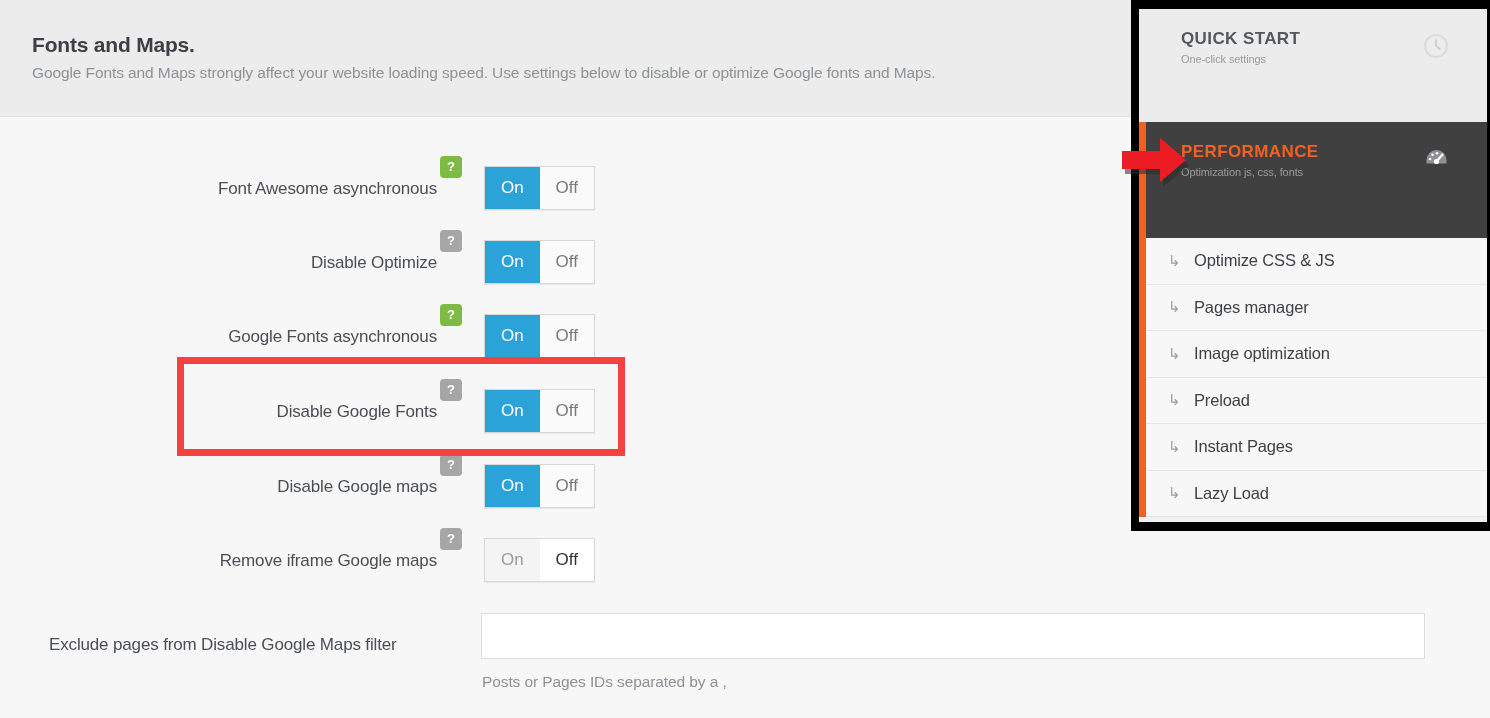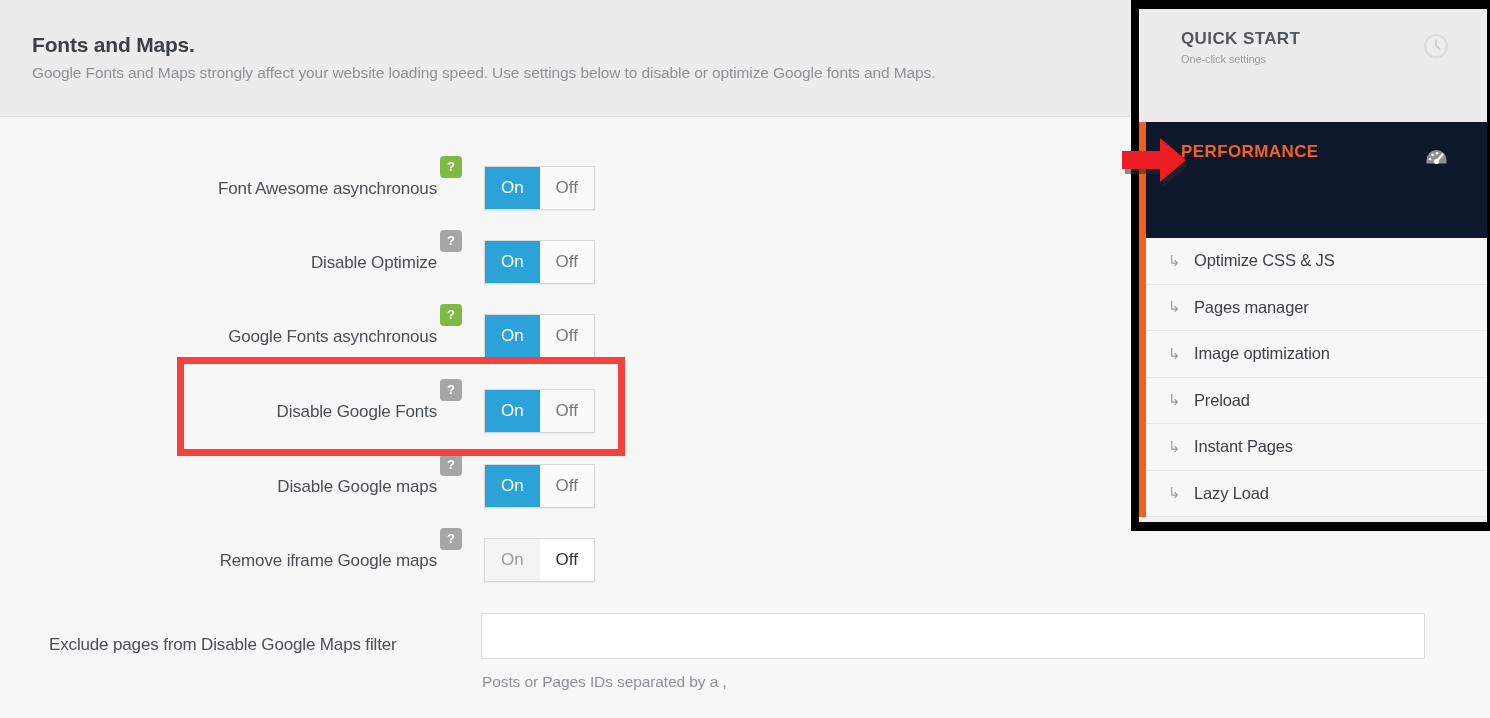--- a/index.html
+++ b/index.html
@@ -189,21 +189,21 @@
     right: 38px;
     top: 24px;
     width: 26px;
     height: 26px;
   }
 
   #nav-quickstart { background: #ececec; height: 113px; }
   #nav-quickstart .nav-main-title { color: #53585c; }
 
   #nav-performance {
-    background: #0f172a;
+    background: #404040;
     height: 116px;
     border-left: 7px solid #f4601f;
     position: relative;
   }
   #nav-performance .nav-main-title { color: #f4601f; margin-left: 35px; }
   #nav-performance .nav-main-sub   { margin-left: 35px; }
 
   .nav-sub-list { border-left: 7px solid #f4601f; background: #f5f5f5; }
   .nav-sub-item {
     height: 46.5px;
@@ -314,20 +314,21 @@
         <svg width="26" height="26" viewBox="0 0 26 26">
           <circle cx="13" cy="13" r="11" fill="none" stroke="#dcdcdc" stroke-width="2.2"></circle>
           <line x1="13" y1="13" x2="13" y2="6.5" stroke="#cfcfcf" stroke-width="1.8"></line>
           <line x1="13" y1="13" x2="17.5" y2="16.5" stroke="#cfcfcf" stroke-width="1.8"></line>
         </svg>
       </span>
     </div>
 
     <div class="nav-main" id="nav-performance">
       <div class="nav-main-title">PERFORMANCE</div>
+      <div class="nav-main-sub">Optimization js, css, fonts</div>
       <span class="nav-icon">
         <svg width="27" height="27" viewBox="0 0 27 27">
           <path d="M13.5 4 A10 10 0 0 1 23.5 14 L23.5 17.5 L3.5 17.5 L3.5 14 A10 10 0 0 1 13.5 4 Z" fill="#8d9196"></path>
           <circle cx="13.5" cy="15.5" r="2.6" fill="#ffffff"></circle>
           <path d="M13.5 15.5 L19.5 8.5" stroke="#ffffff" stroke-width="2.2" stroke-linecap="round"></path>
           <circle cx="7" cy="13" r="1.3" fill="#ffffff"></circle>
           <circle cx="9.5" cy="8.8" r="1.3" fill="#ffffff"></circle>
           <circle cx="14" cy="7.3" r="1.3" fill="#ffffff"></circle>
         </svg>
       </span>

